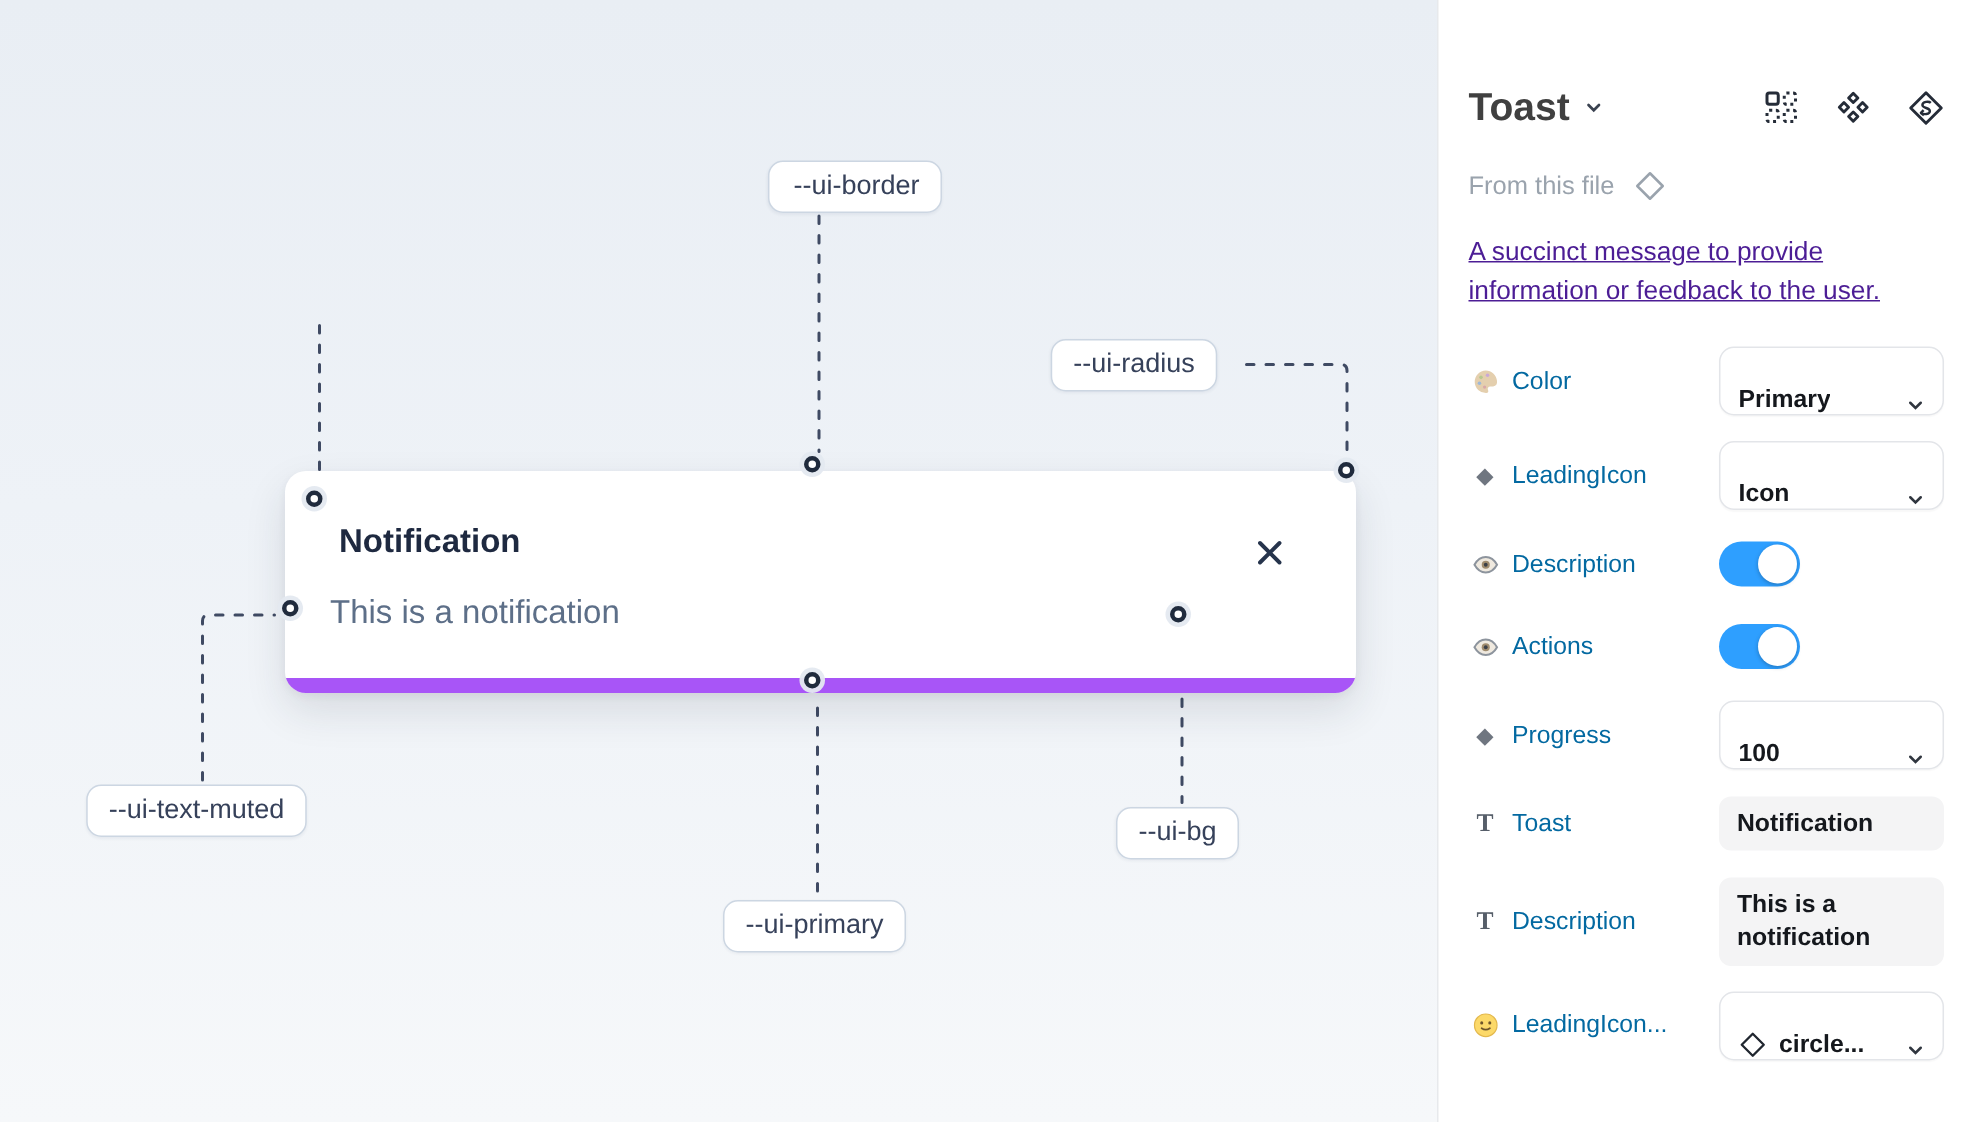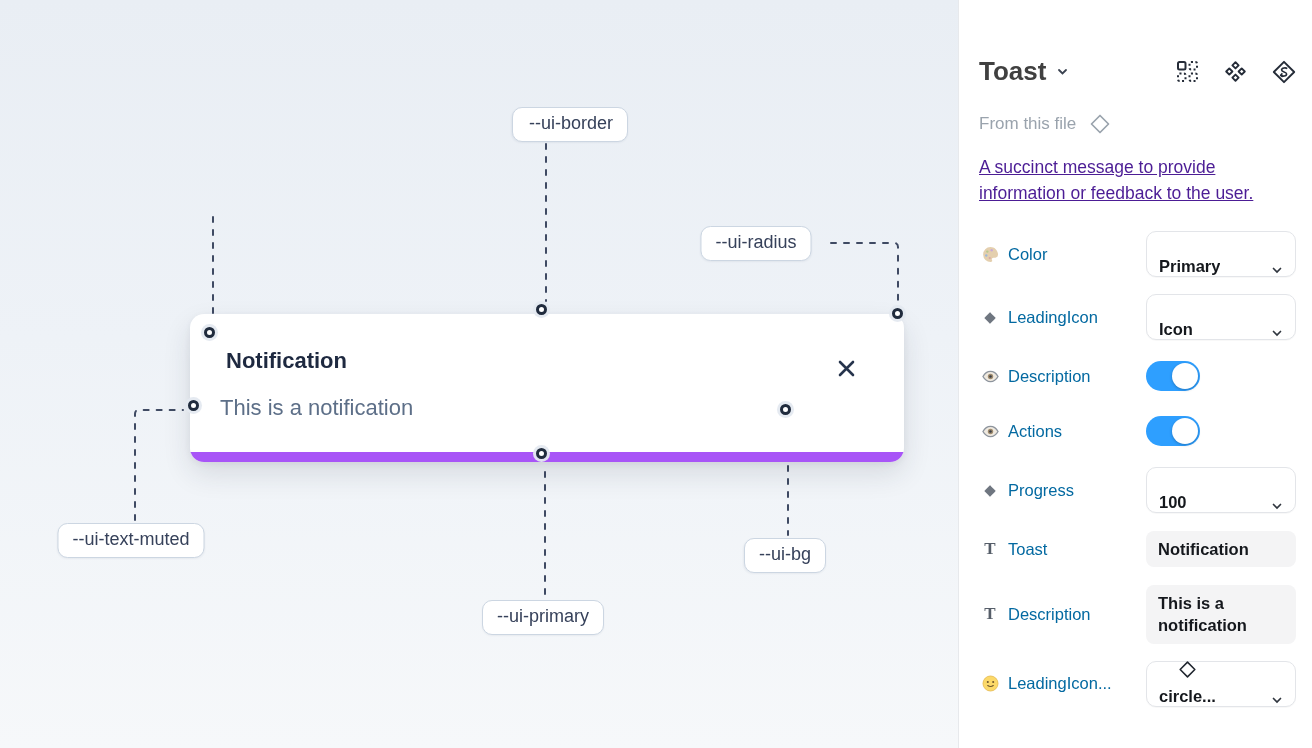--- a/index.html
+++ b/index.html
@@ -58,21 +58,21 @@
   .t-glyph { font-family:"Liberation Serif", serif; font-weight:700;
     font-size:17px; color:#565e69; }
   .d-glyph { font-size:15px; color:#6f7680; }
 
   .control { width:150px; flex:none; }
   .select { width:150px; height:46px; display:flex; align-items:flex-end;
     justify-content:space-between; padding:0 12px; background:#fff;
     border:1px solid #e3e5e9; border-radius:10px; cursor:pointer;
     font-size:16.5px; font-weight:600; color:#15181d;
     box-shadow:0 1px 1px rgba(20,25,35,.03); }
-  .select .sleft { display:flex; align-items:center; gap:8px; min-width:0;flex-direction:column; }
+  .select .sleft { display:flex; align-items:center; gap:8px; min-width:0; }
   .select .sval { white-space:nowrap; overflow:hidden; }
 
   .toggle { width:54px; height:30px; border-radius:15px; background:#2e9fff;
     position:relative; cursor:pointer; }
   .toggle .knob { position:absolute; top:2px; right:2px; width:26px; height:26px;
     border-radius:50%; background:#fff;
     box-shadow:0 1px 3px rgba(0,0,0,.25); }
 
   .text-field { width:150px; background:#f4f4f5; border-radius:8px;
     padding:7px 12px; font-size:16.5px; font-weight:600; color:#15181d;

